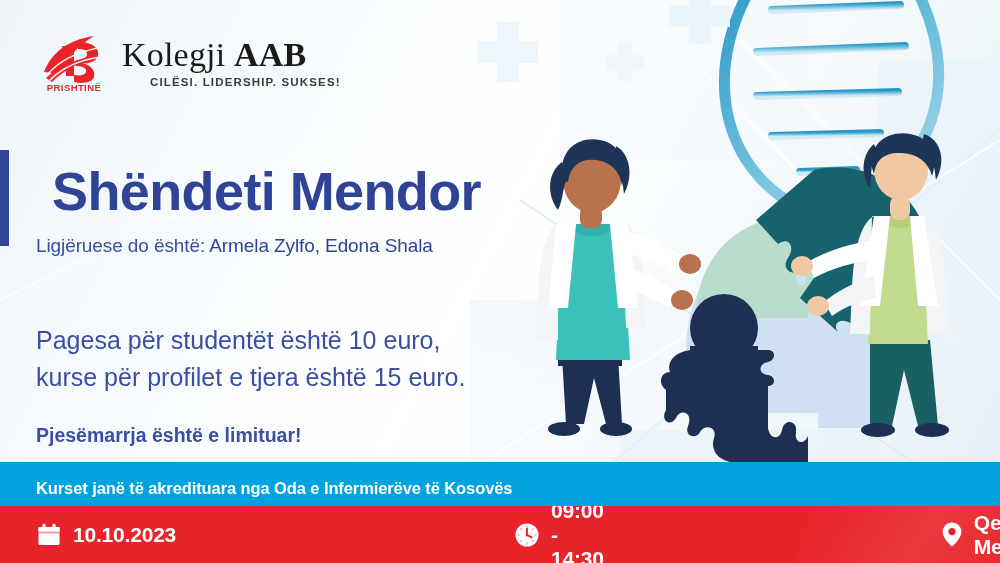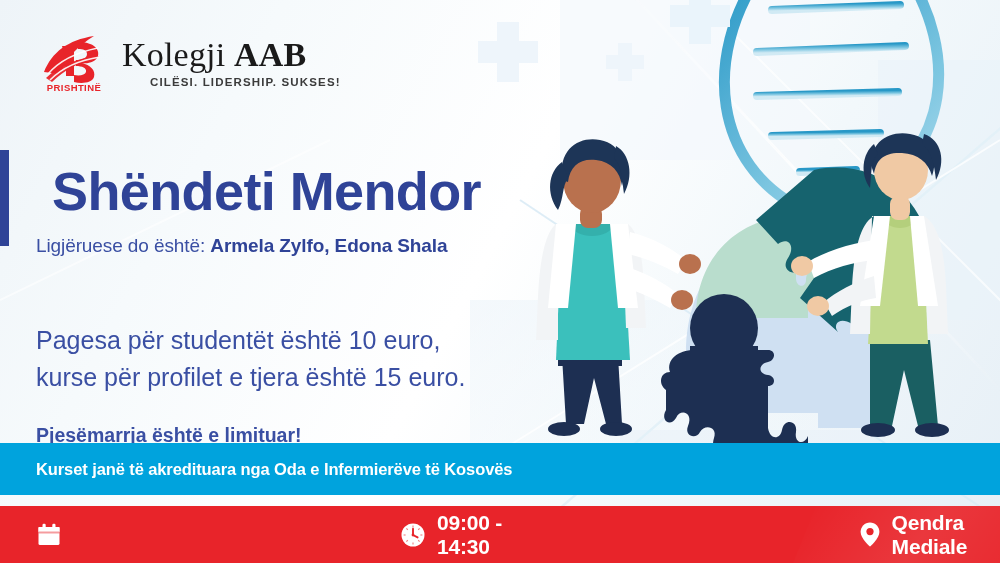--- a/index.html
+++ b/index.html
@@ -35,28 +35,28 @@
   .logo-mark svg{display:block;}
   .logo-word{line-height:1;}
   .logo-name{font-family:"Liberation Serif","DejaVu Serif",serif;font-size:34px;color:#1a1a1a;letter-spacing:.2px;}
   .logo-name b{font-weight:bold;}
   .logo-tag{font-size:11.5px;font-weight:bold;letter-spacing:1.15px;color:#3b3b3b;margin-top:5px;margin-left:28px;}
 
   
   .headline{position:absolute;left:36px;top:148px;}
   .title{font-size:54px;font-weight:bold;color:#2f4397;letter-spacing:-.6px;line-height:1.02;margin:16px;}
   .subtitle{margin-top:7px;font-size:19px;color:#3a4fa3;letter-spacing:-.1px;}
-  .subtitle .lecturers{font-weight:bold;color:#2f4397;text-align:right;}
+  .subtitle .lecturers{font-weight:normal;color:#2f4397;text-align:right;}
 
   
   .body-copy{position:absolute;left:36px;top:322px;font-size:25px;color:#3a4fa3;line-height:1.48;}
   .note{position:absolute;left:36px;top:424px;font-size:19.5px;color:#3a4fa3;font-weight:bold;}
 
   
-  .accred{position:absolute;left:0;top:443px;width:1000px;height:52px;background:#00a3dd;
+  .accred{position:absolute;left:0;top:462px;width:1000px;height:52px;background:#00a3dd;
           display:flex;align-items:center;}
   .accred-text{padding-left:36px;color:#fff;font-size:16.5px;font-weight:bold;letter-spacing:-.1px;}
 
   
   .footer{position:absolute;left:0;top:506px;width:1000px;height:57px;background:#e8242a;overflow:hidden;}
   .footer-sheen{position:absolute;right:-60px;top:-20px;width:260px;height:120px;
                 background:linear-gradient(105deg,rgba(255,255,255,0) 0%,rgba(255,255,255,.09) 45%,rgba(255,255,255,0) 100%);
                 transform:skewX(-22deg);}
   .footer-row{position:relative;height:100%;display:flex;align-items:center;}
   .f-item{display:flex;align-items:center;gap:11px;color:#fff;font-size:21px;font-weight:bold;letter-spacing:-.2px;}
@@ -300,20 +300,21 @@
     <div class="footer-row">
 
       <div class="f-item f-date">
         <svg class="f-ico" width="26" height="26" viewBox="0 0 26 26">
           <rect x="2.5" y="5" width="21" height="18" rx="1.6" fill="#ffffff"></rect>
           <rect x="2.5" y="5" width="21" height="5" fill="#ffffff"></rect>
           <rect x="2.5" y="9.5" width="21" height="2" fill="#e8242a" opacity=".45"></rect>
           <rect x="6.5" y="1.8" width="3.2" height="5.2" rx="1.2" fill="#ffffff"></rect>
           <rect x="16.3" y="1.8" width="3.2" height="5.2" rx="1.2" fill="#ffffff"></rect>
         </svg>
+        <span>10.10.2023</span>
       </div>
 
       <div class="f-item f-time">
         <svg class="f-ico" width="26" height="26" viewBox="0 0 26 26">
           <circle cx="13" cy="13" r="11.5" fill="#ffffff"></circle>
           <g stroke="#e8242a" stroke-width="1.1" opacity=".6">
             <line x1="13" y1="3.6" x2="13" y2="5.6"></line>
             <line x1="13" y1="20.4" x2="13" y2="22.4"></line>
             <line x1="3.6" y1="13" x2="5.6" y2="13"></line>
             <line x1="20.4" y1="13" x2="22.4" y2="13"></line>

